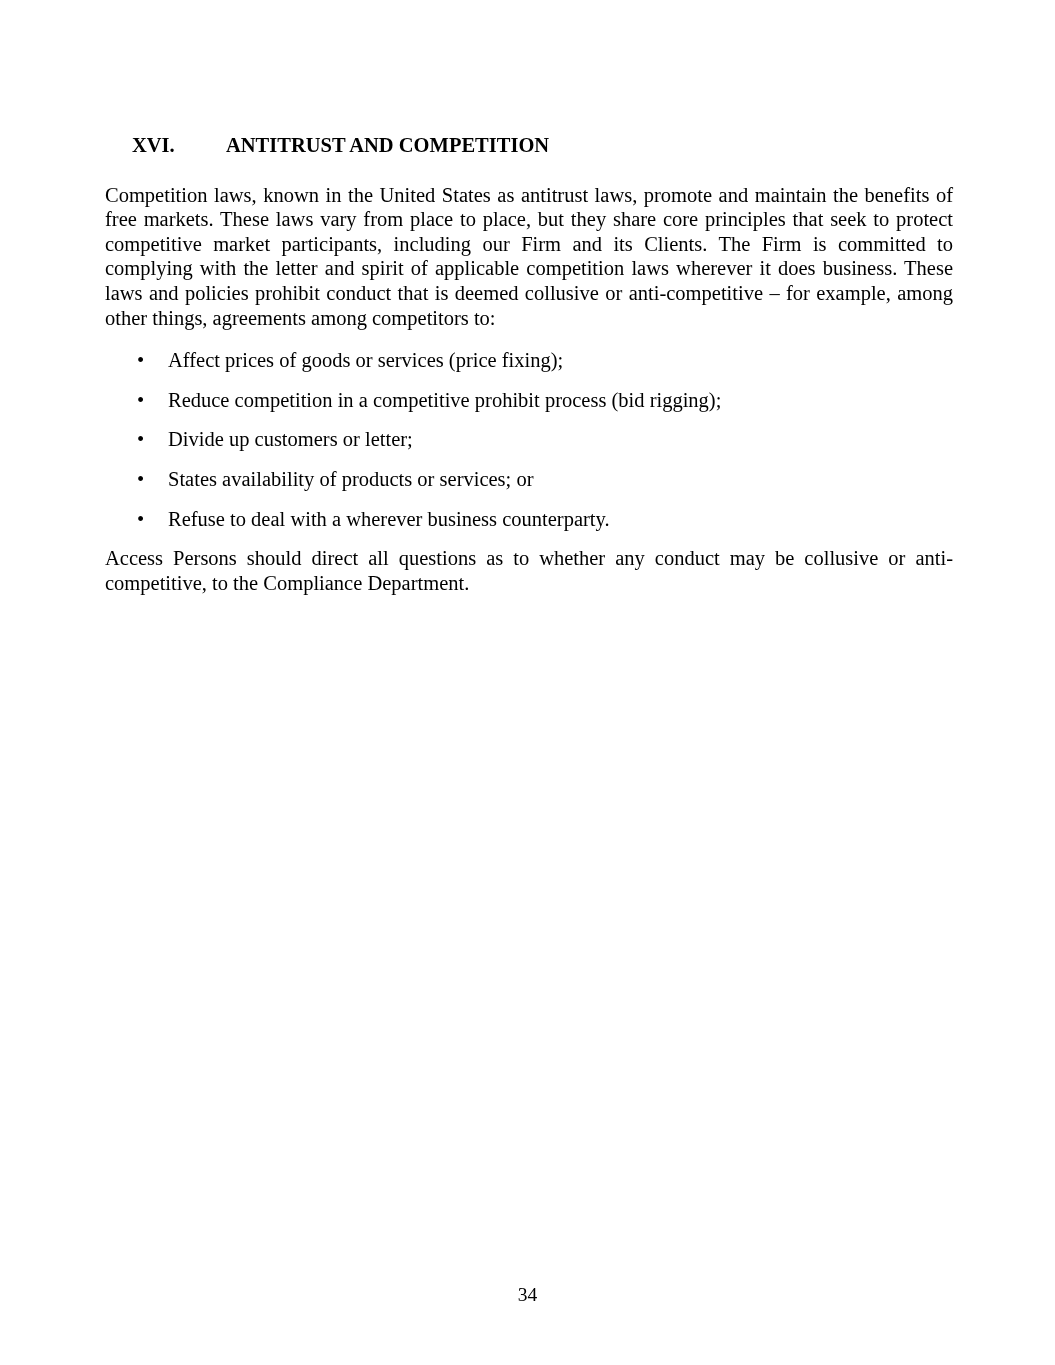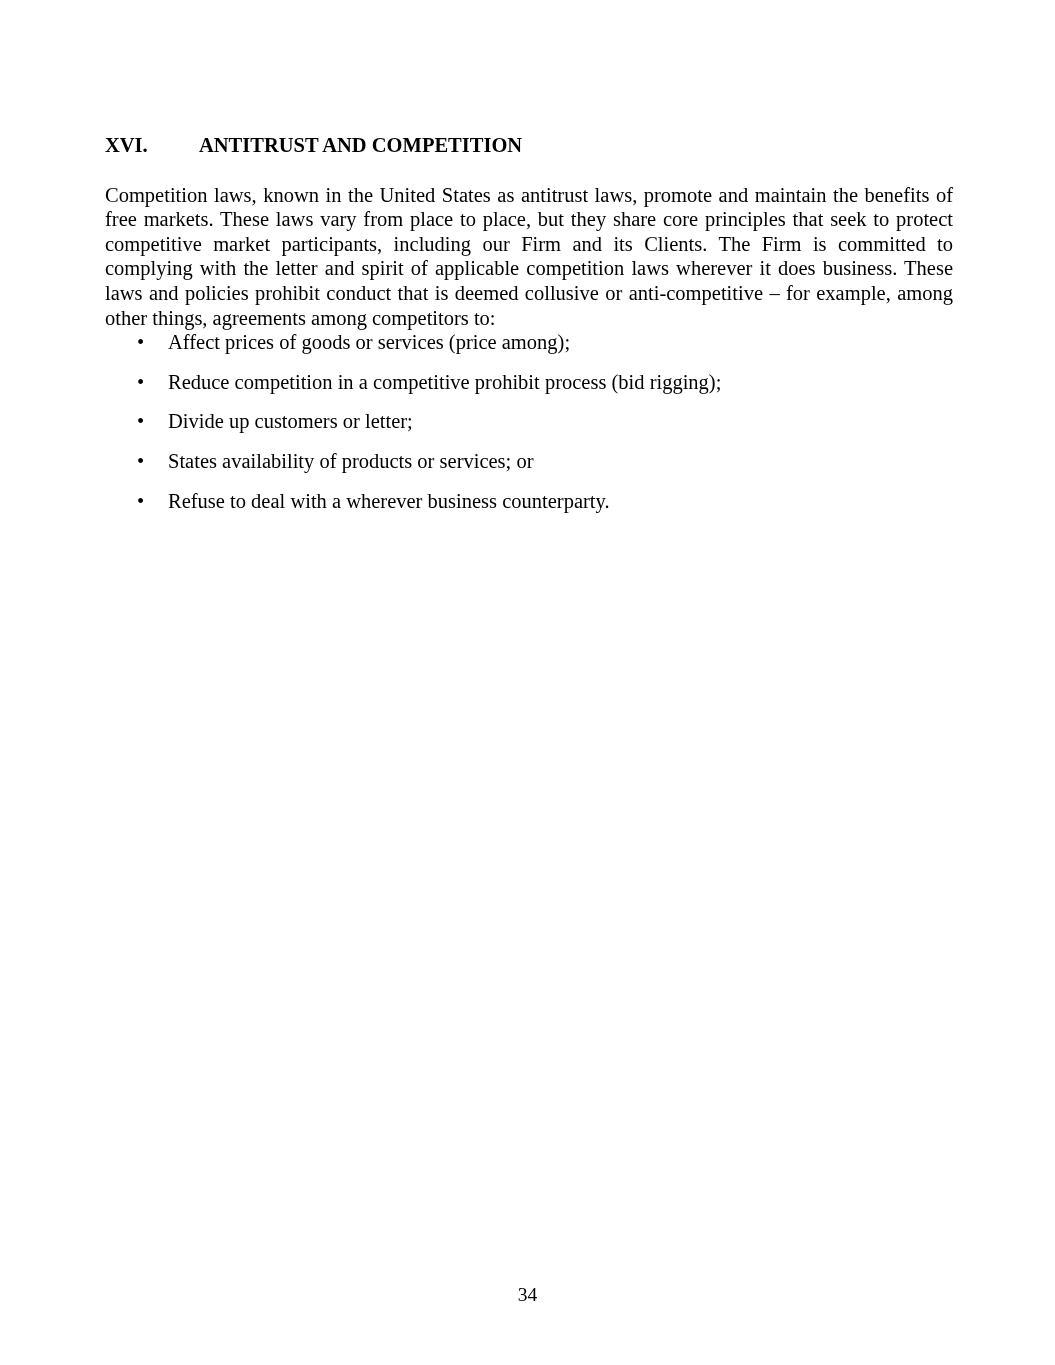--- a/index.html
+++ b/index.html
@@ -26,28 +26,29 @@
   .heading {
     font-size: 20.5px;
     font-weight: bold;
     line-height: 24.6px;
     margin: 0 0 25px 0;
     white-space: nowrap;
   }
   .heading-number {
     display: inline-block;
     width: 94px;
+    margin-left: 27px;
   }
   .para {
     margin: 0;
     line-height: 24.6px;
     text-align: justify;
   }
   .para.intro {
-    margin-bottom: 0;
+    margin-bottom: 18px;
   }
   .bullets {
     list-style: none;
     margin: 0 0 8px 0;
     padding: 0;
   }
   .bullets li {
     display: flex;
     line-height: 24.6px;
     margin-bottom: 15px;
@@ -77,37 +78,38 @@
 <div class="page">
   <div class="content">
 
     <h1 class="heading"><span class="heading-number">XVI.</span><span class="heading-title">ANTITRUST AND COMPETITION</span></h1>
 
     <p class="para intro">Competition laws, known in the United States as antitrust laws, promote and maintain the benefits of free markets. These laws vary from place to place, but they share core principles that seek to protect competitive market participants, including our Firm and its Clients. The Firm is committed to complying with the letter and spirit of applicable competition laws wherever it does business. These laws and policies prohibit conduct that is deemed collusive or anti-competitive – for example, among other things, agreements among competitors to:</p>
 
     <ul class="bullets">
       <li>
         <span class="bullet-marker">•</span>
-        <span class="bullet-text">Affect prices of goods or services (price among);</span>
+        <span class="bullet-text">Affect prices of goods or services (price fixing);</span>
       </li>
       <li>
         <span class="bullet-marker">•</span>
         <span class="bullet-text">Reduce competition in a competitive prohibit process (bid rigging);</span>
       </li>
       <li>
         <span class="bullet-marker">•</span>
         <span class="bullet-text">Divide up customers or letter;</span>
       </li>
       <li>
         <span class="bullet-marker">•</span>
         <span class="bullet-text">States availability of products or services; or</span>
       </li>
       <li>
         <span class="bullet-marker">•</span>
         <span class="bullet-text">Refuse to deal with a wherever business counterparty.</span>
       </li>
     </ul>
 
+    <p class="para closing">Access Persons should direct all questions as to whether any conduct may be collusive or anti-competitive, to the Compliance Department.</p>
 
   </div>
 
   <div class="page-number">34</div>
 </div>
 
 </body></html>

